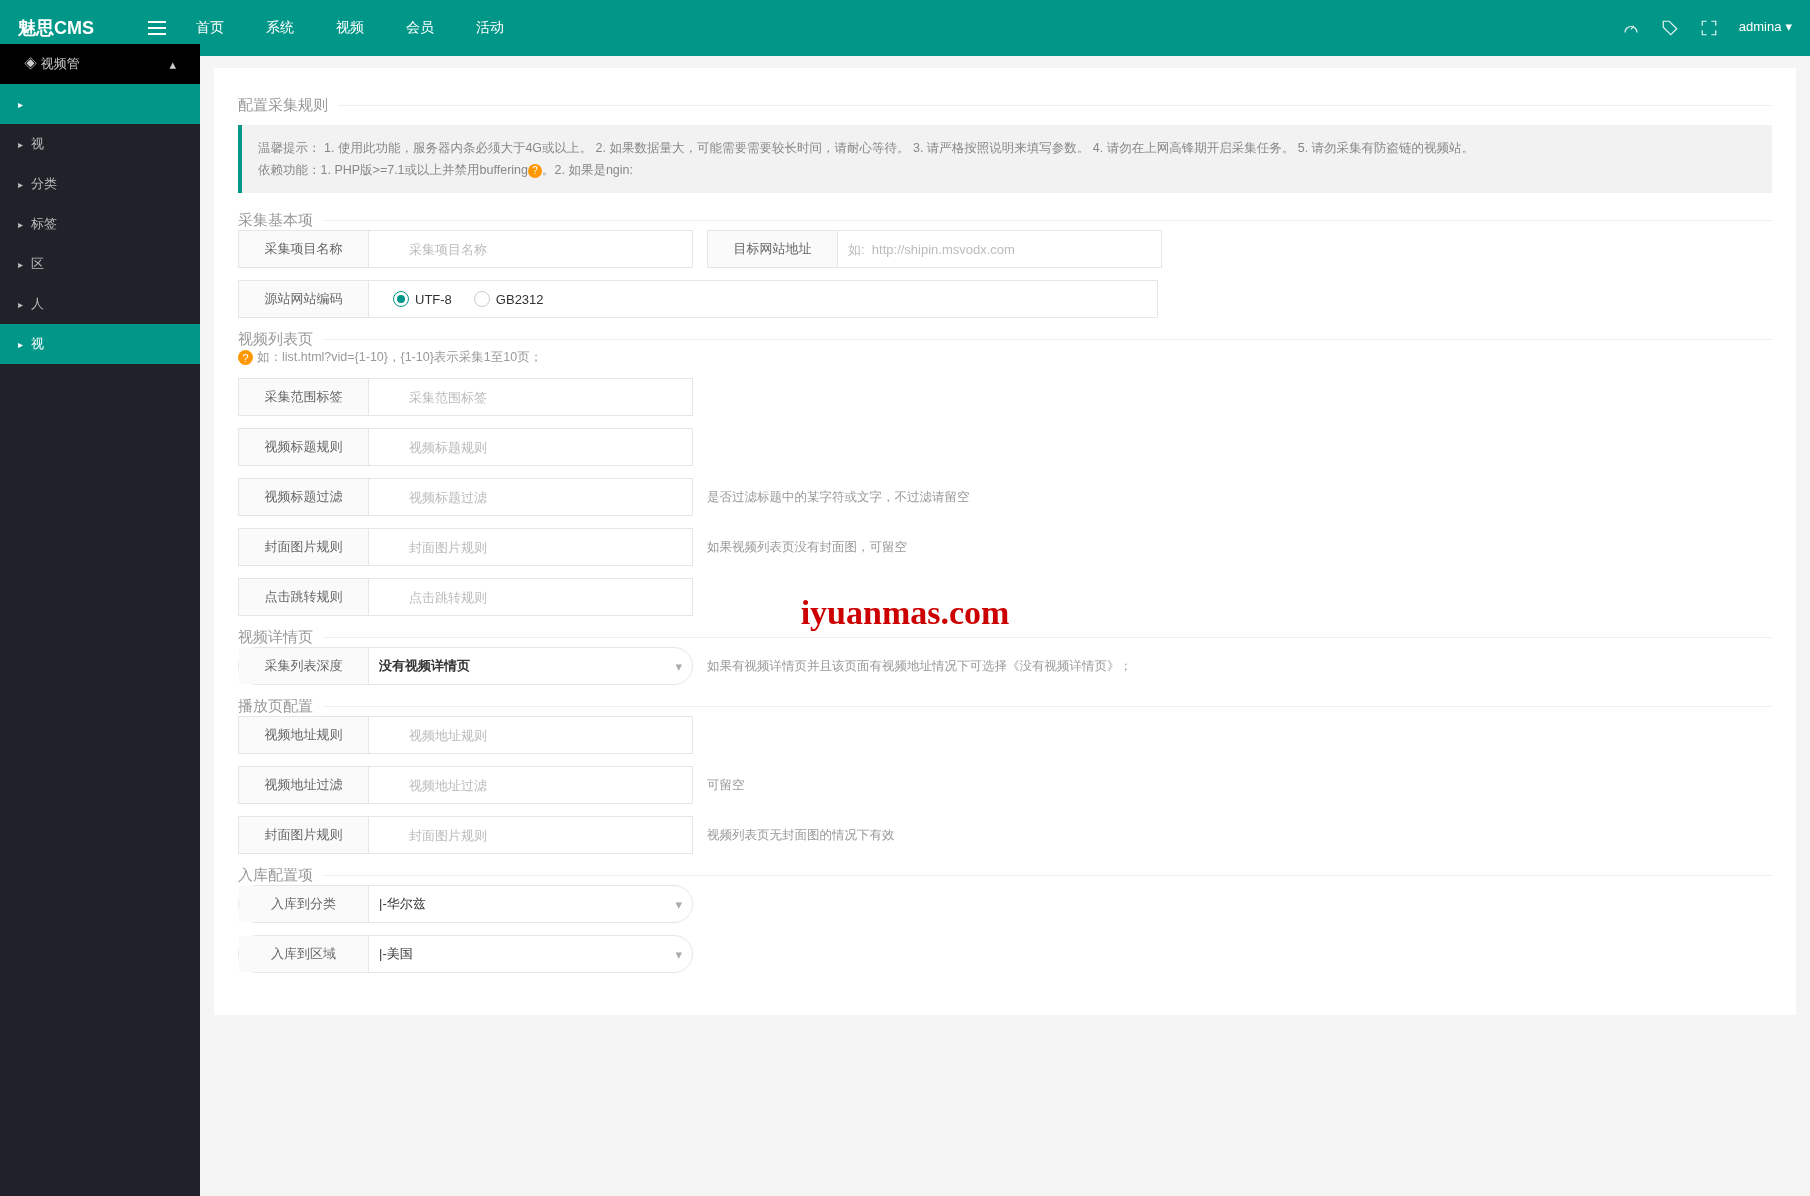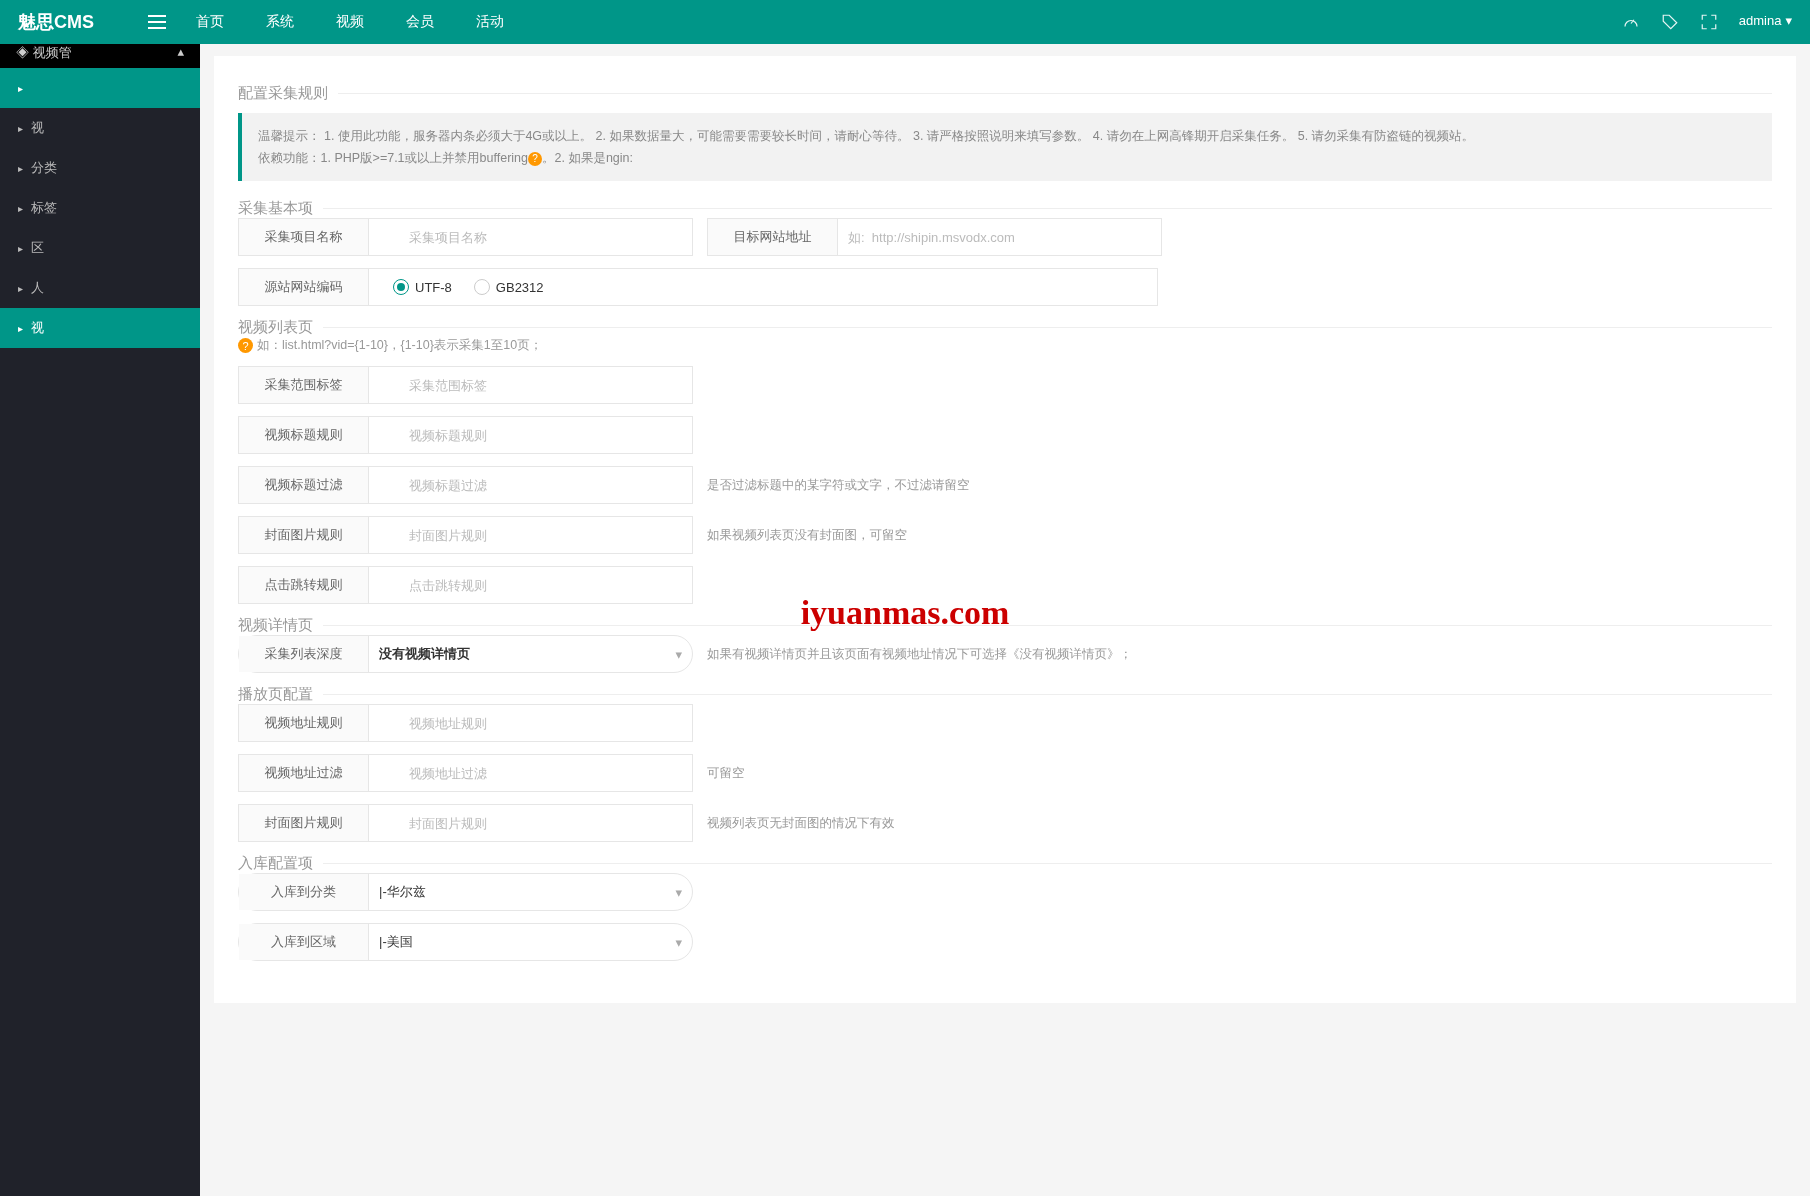--- a/index.html
+++ b/index.html
@@ -1,28 +1,28 @@
 <!DOCTYPE html>
 <html><head>
 <meta charset="utf-8">
 <style>
 * { margin: 0; padding: 0; box-sizing: border-box; font-family: "Microsoft YaHei", Arial, sans-serif; }
 body { background: #f5f5f5; font-size: 13px; color: #333; }
 
-.topbar { height: 44px; background: #009688; display: flex; align-items: center; padding: 0 18px; color: #fff; }
+.topbar { height: 56px; background: #009688; display: flex; align-items: center; padding: 0 18px; color: #fff; }
 .logo { font-size: 18px; font-weight: bold; width: 130px; }
 .menu-toggle { width: 34px; cursor: pointer; }
 .topnav { display: flex; gap: 42px; margin-left: 14px; }
 .topnav a { color: #fff; text-decoration: none; font-size: 14px; cursor: pointer; }
 .top-right { margin-left: auto; display: flex; align-items: flex-start; gap: 21px; }
 .top-right .ic { width: 18px; height: 18px; cursor: pointer; opacity: .9; }
 .user { display: flex; align-items: center; gap: 4px; cursor: pointer; font-size: 13px; }
 
 .sidebar { position: fixed; left: 0; top: 44px; bottom: 0; width: 200px; background: #20222A; color: #ccc; }
-.side-group { background: #000; height: 24px; display: flex; padding: 0 16px; font-size: 13px; justify-content: space-between; }
+.side-group { background: #000; height: 40px; display: flex; align-items: center; padding: 0 24px; font-size: 13px; justify-content: space-between; }
 .side-item { height: 40px; display: flex; align-items: center; padding: 0 18px; font-size: 13px; cursor: pointer; color: #bbb; }
 .side-item.active { background: #009688; color: #fff; }
 .side-item .tri { margin-right: 8px; font-size: 10px; }
 
 .main { margin-left: 200px; padding: 0; }
 .tabs { background: #fff; height: 40px; display: flex; align-items: center; border-bottom: 1px solid #eee; padding: 0 16px; }
 .tab { padding: 0 14px; height: 40px; line-height: 40px; cursor: pointer; color: #666; font-size: 13px; }
 .tab.active { color: #000; border-bottom: 2px solid #009688; }
 .tab .cnt { color: #ff5722; }
 .refresh-ic { margin-left: auto; cursor: pointer; color: #888; }

